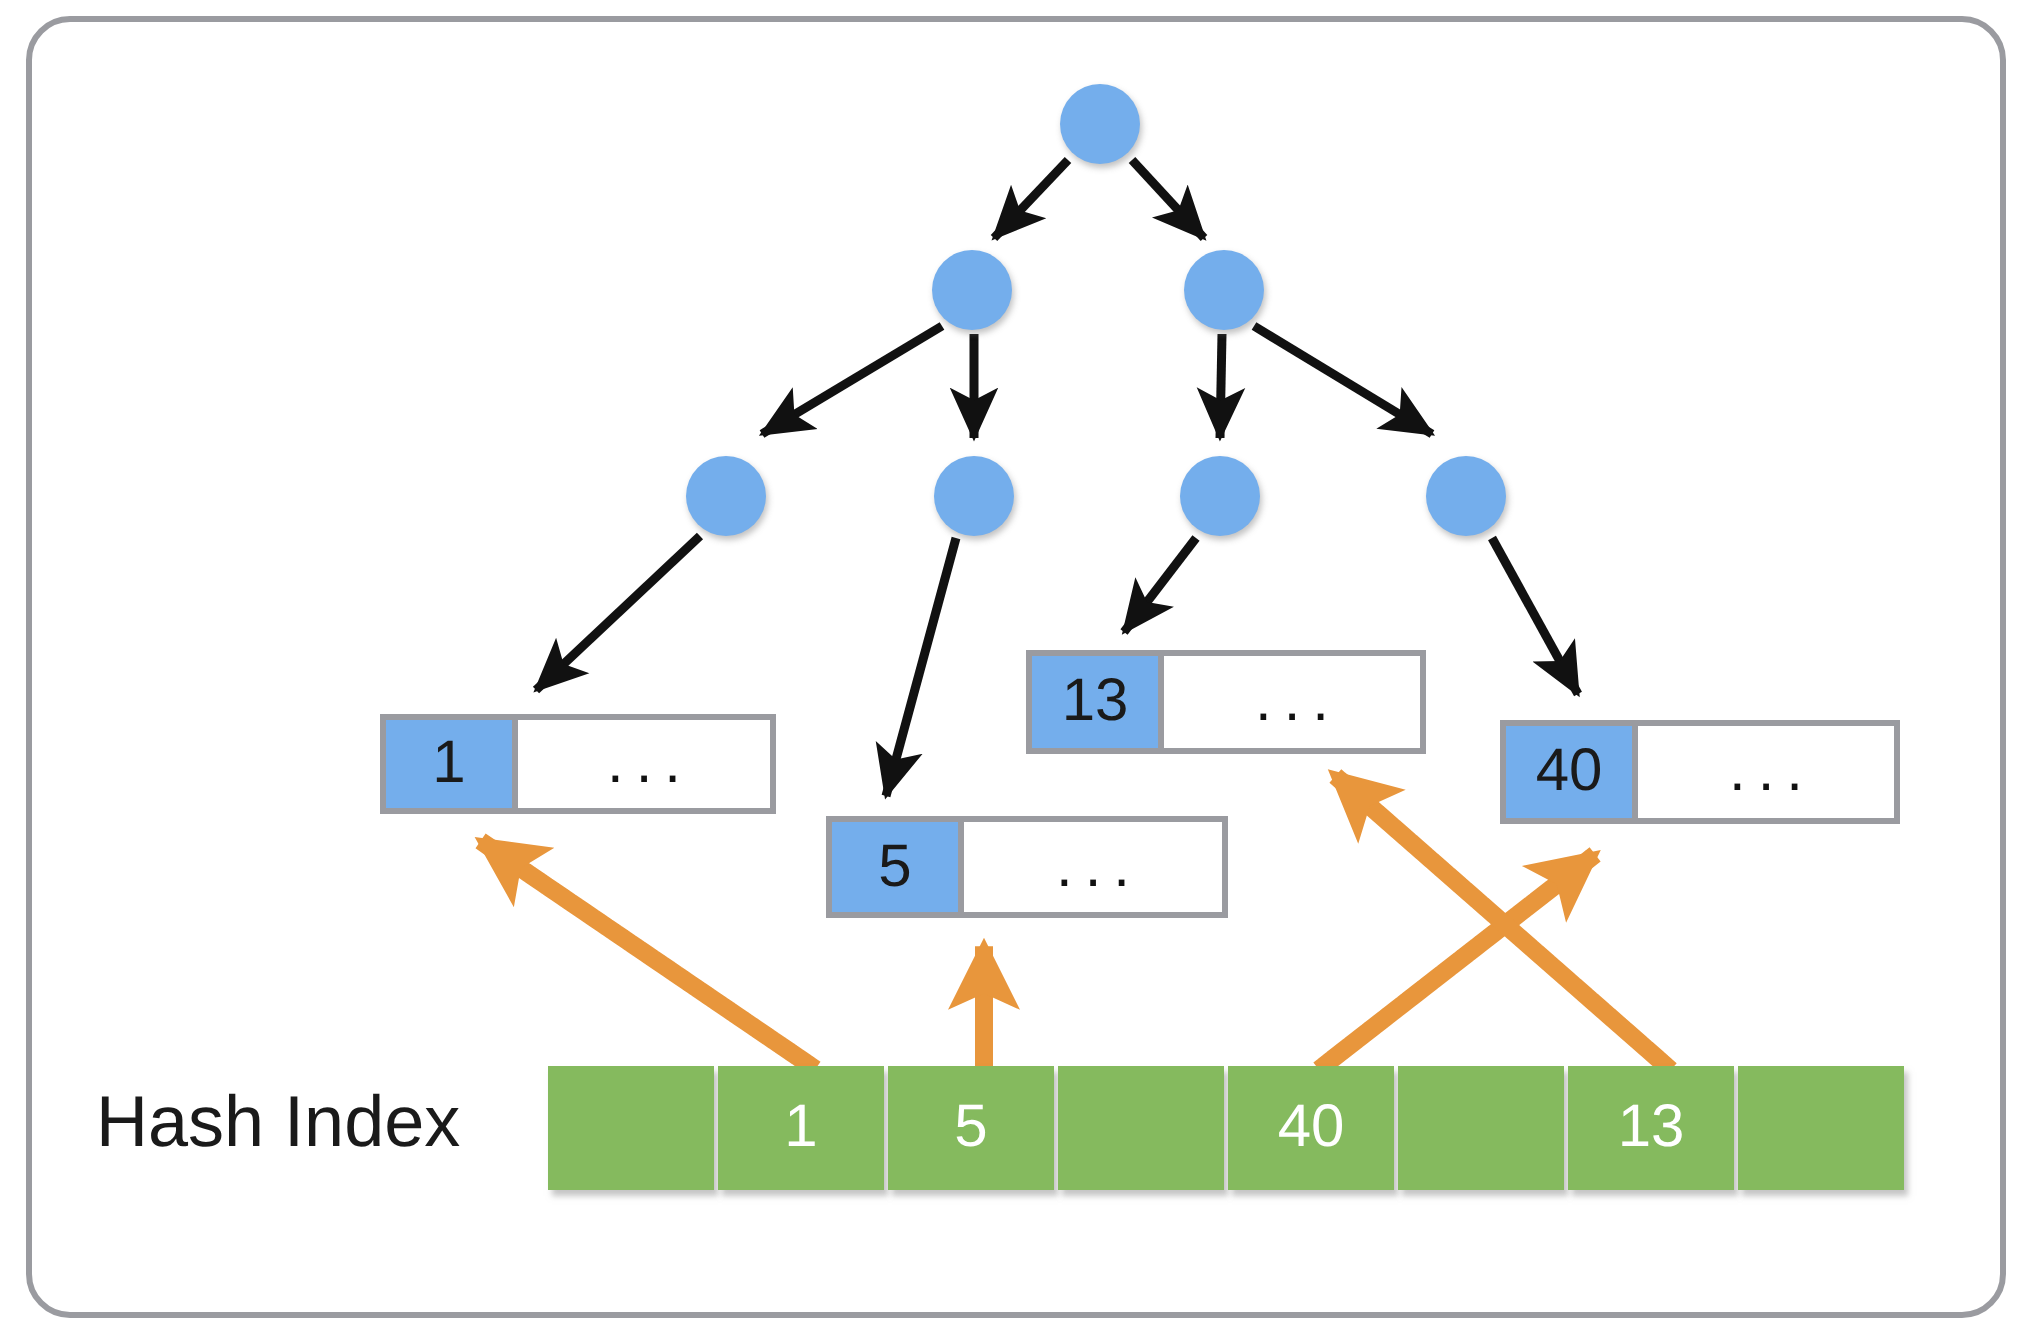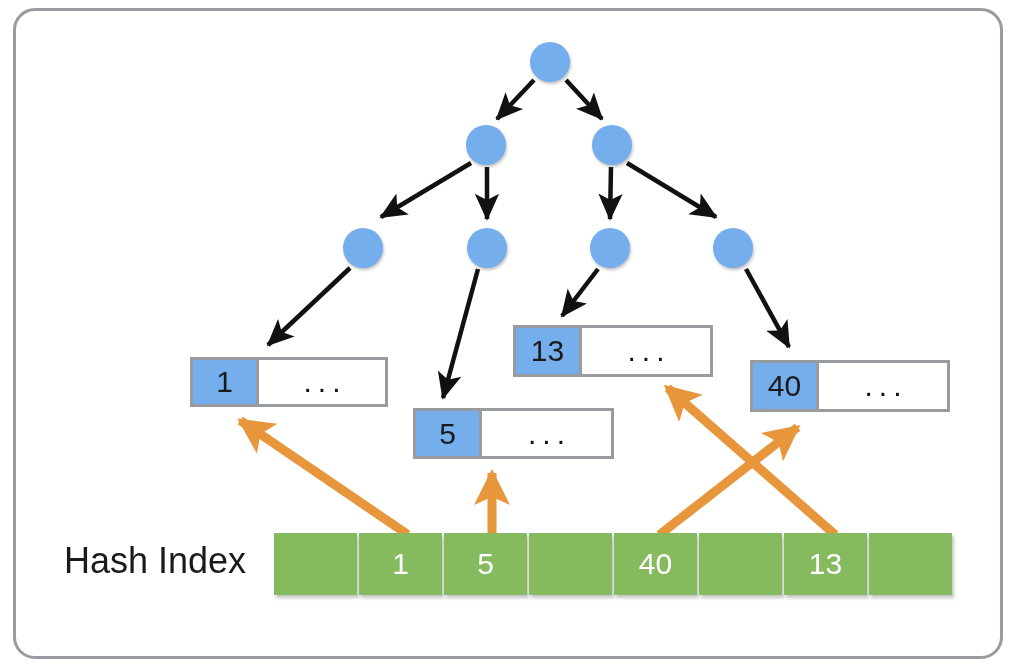--- a/index.html
+++ b/index.html
@@ -73,21 +73,21 @@
     background: #ffffff;
     font-size: 30px;
     letter-spacing: 6px;
     color: #111111;
     padding-left: 6px;
     box-sizing: border-box;
   }
   
   #hash-label {
     position: absolute;
-    left: 64px;
+    left: 48px;
     top: 540px;
     font-size: 36px;
     color: #1a1a1a;
     font-family: "Liberation Sans", sans-serif;
     white-space: nowrap;
   }
   #hash-bar {
     position: absolute;
     left: 274px;
     top: 533px;

